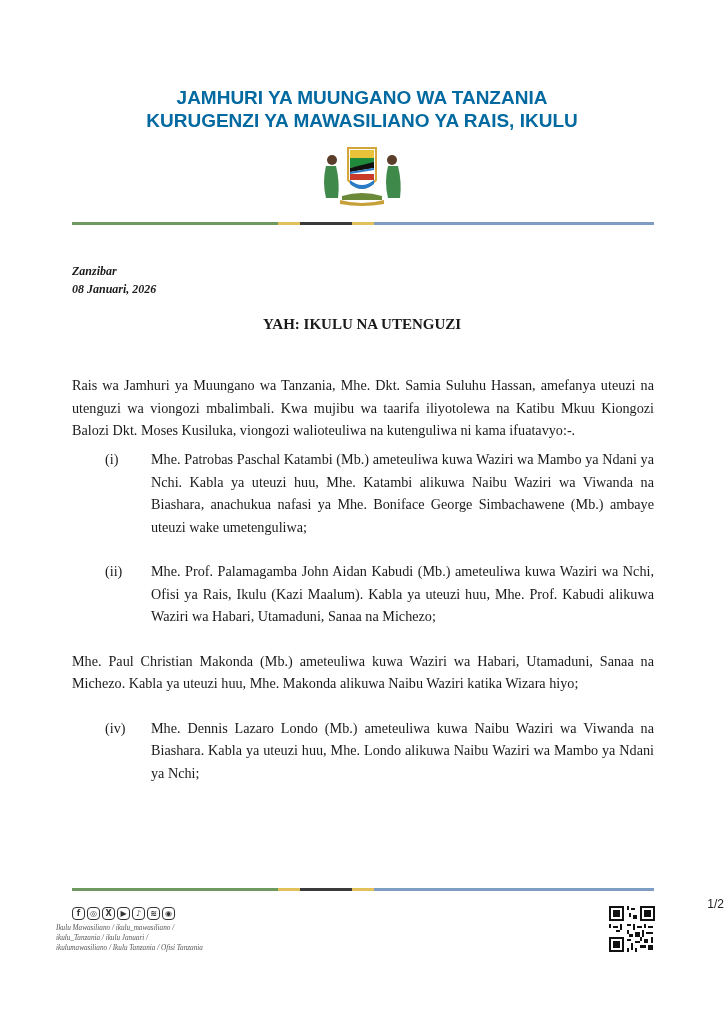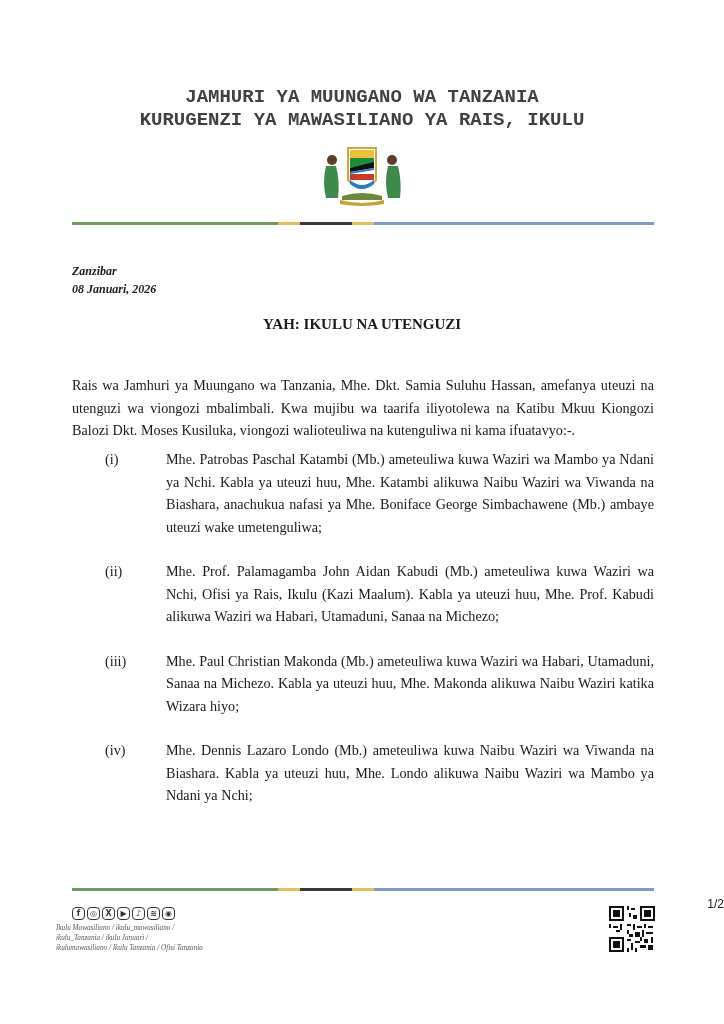--- a/index.html
+++ b/index.html
@@ -1,35 +1,35 @@
 <!DOCTYPE html>
 <html><head>
 <meta charset="utf-8">
 <style>
   html, body { margin: 0; padding: 0; background: #ffffff; }
   body { width: 724px; height: 1024px; position: relative; overflow: hidden;
          font-family: "DejaVu Serif", "Liberation Serif", serif; color: #1a1a1a; }
   .header { position: absolute; top: 86px; left: 0; width: 724px; text-align: center;
-            font-family: Liberation Mono, monospace; font-weight: bold; font-size: 19px; line-height: 23px; color: #404040; }
+            font-family: Liberation Sans, sans-serif; font-weight: bold; font-size: 19px; line-height: 23px; color: #0369a1; }
   .emblem { position: absolute; left: 318px; top: 142px; width: 88px; height: 66px; }
   .rule { position: absolute; left: 72px; width: 582px; height: 3px; display: flex; }
   .rule span { height: 3px; display: block; }
   .rule-top { top: 222px; }
   .rule-bottom { top: 888px; }
   .place { position: absolute; left: 72px; top: 262px; font-style: italic; font-weight: bold;
            font-size: 12px; line-height: 18px; font-family: "Liberation Serif", serif; }
   .subject { position: absolute; top: 316px; left: 0; width: 724px; text-align: center;
              font-weight: bold; font-size: 15px; font-family: "Liberation Serif", serif; }
   .para { position: absolute; left: 72px; width: 582px; top: 374px; font-size: 14.2px; line-height: 22.5px;
           text-align: justify; font-family: "Liberation Serif", serif; }
   .items { position: absolute; left: 72px; width: 582px; top: 448px; font-family: "Liberation Serif", serif;
            font-size: 14.2px; line-height: 22.5px; }
   .item { display: flex; margin-bottom: 22px; }
   .item .num { width: 46px; padding-left: 33px; box-sizing: content-box; flex: none; }
-  .item .txt { flex: 1; text-align: justify; padding-left: 0; margin-left: 15px; }
+  .item .txt { flex: 1; text-align: justify; padding-left: 0; }
   .pagenum { position: absolute; top: 897px; left: 0; width: 724px; text-align: right; font-size: 12px;
              font-family: "Liberation Sans", sans-serif; color: #222; }
   .social { position: absolute; left: 72px; top: 907px; display: flex; gap: 2px; }
   .soc { width: 13px; height: 13px; border: 1.3px solid #333; border-radius: 4px; box-sizing: border-box;
          font-size: 8px; line-height: 11px; text-align: center; font-family: "DejaVu Sans", sans-serif; color: #333; font-weight: bold; }
   .handles { position: absolute; left: 56px; top: 923px; font-size: 7.2px; line-height: 10px; font-style: italic;
              color: #555; font-family: "Liberation Serif", serif; }
   .qr { position: absolute; left: 609px; top: 906px; width: 46px; height: 46px; }
 </style>
 </head>
@@ -80,21 +80,20 @@
 <div class="items">
   <div class="item">
     <span class="num">(i)</span>
     <span class="txt">Mhe. Patrobas Paschal Katambi (Mb.) ameteuliwa kuwa Waziri wa Mambo ya Ndani ya Nchi. Kabla ya uteuzi huu, Mhe. Katambi alikuwa Naibu Waziri wa Viwanda na Biashara, anachukua nafasi ya Mhe. Boniface George Simbachawene (Mb.) ambaye uteuzi wake umetenguliwa;</span>
   </div>
   <div class="item">
     <span class="num">(ii)</span>
     <span class="txt">Mhe. Prof. Palamagamba John Aidan Kabudi (Mb.) ameteuliwa kuwa Waziri wa Nchi, Ofisi ya Rais, Ikulu (Kazi Maalum). Kabla ya uteuzi huu, Mhe. Prof. Kabudi alikuwa Waziri wa Habari, Utamaduni, Sanaa na Michezo;</span>
   </div>
   <div class="item">
-    <span class="num">(iii)</span>
     <span class="txt">Mhe. Paul Christian Makonda (Mb.) ameteuliwa kuwa Waziri wa Habari, Utamaduni, Sanaa na Michezo. Kabla ya uteuzi huu, Mhe. Makonda alikuwa Naibu Waziri katika Wizara hiyo;</span>
   </div>
   <div class="item">
     <span class="num">(iv)</span>
     <span class="txt">Mhe. Dennis Lazaro Londo (Mb.) ameteuliwa kuwa Naibu Waziri wa Viwanda na Biashara. Kabla ya uteuzi huu, Mhe. Londo alikuwa Naibu Waziri wa Mambo ya Ndani ya Nchi;</span>
   </div>
 </div>
 
 <div class="rule rule-bottom">
   <span style="width:206px;background:#6e9a62"></span>

